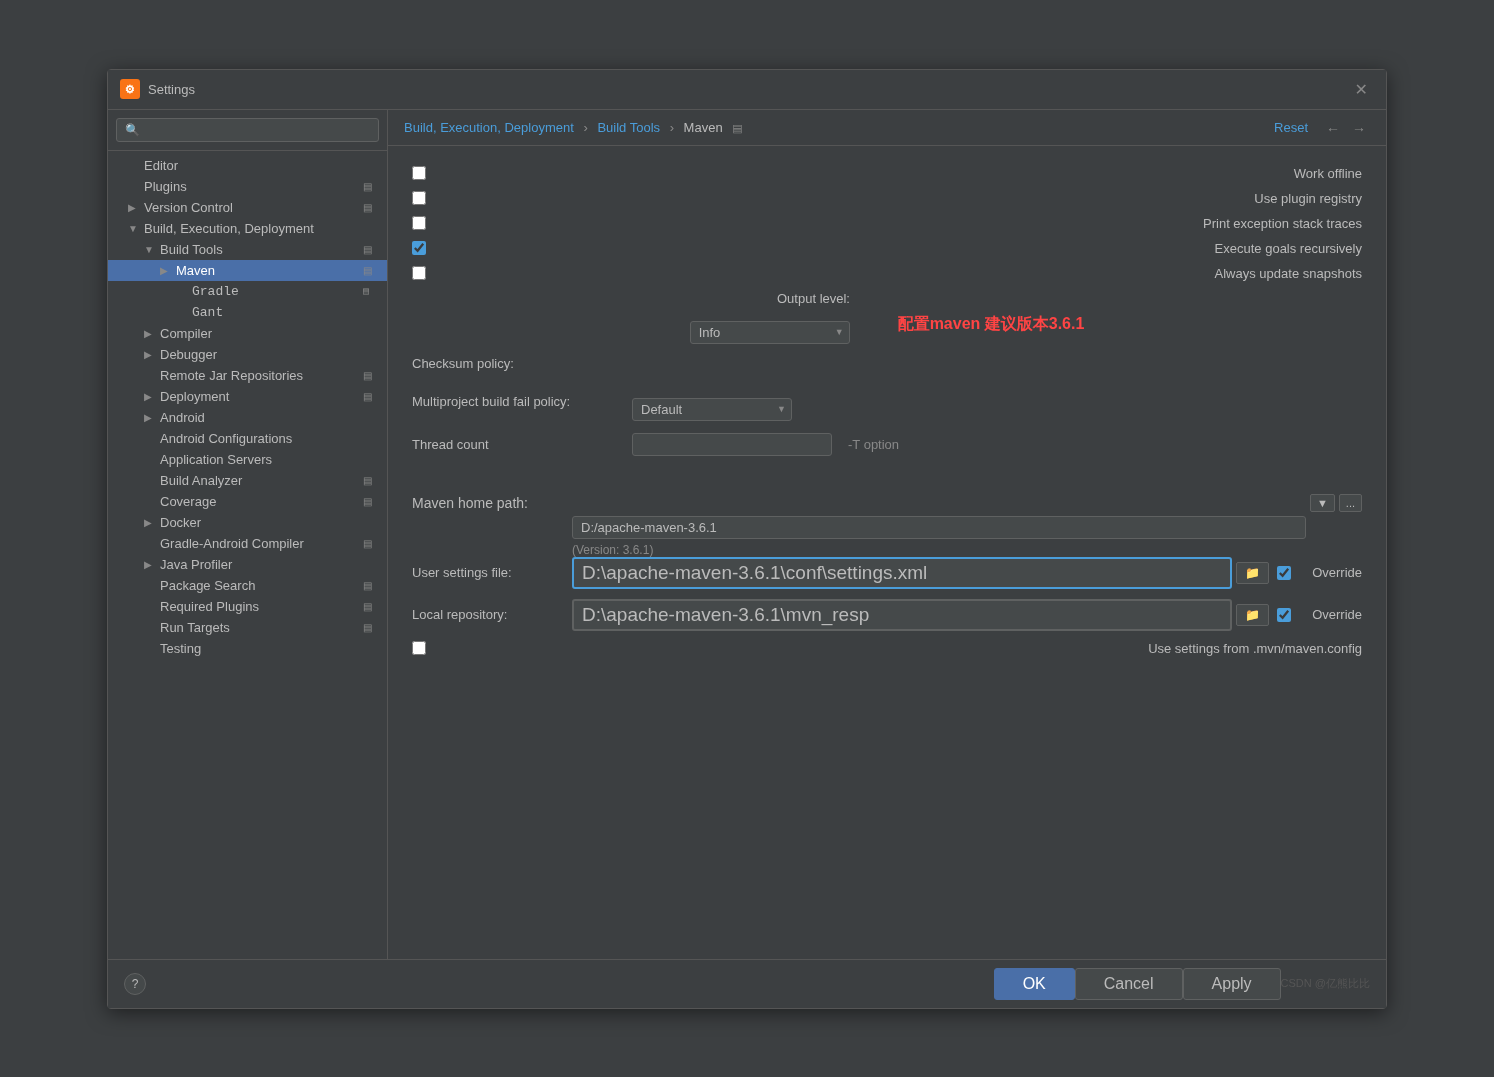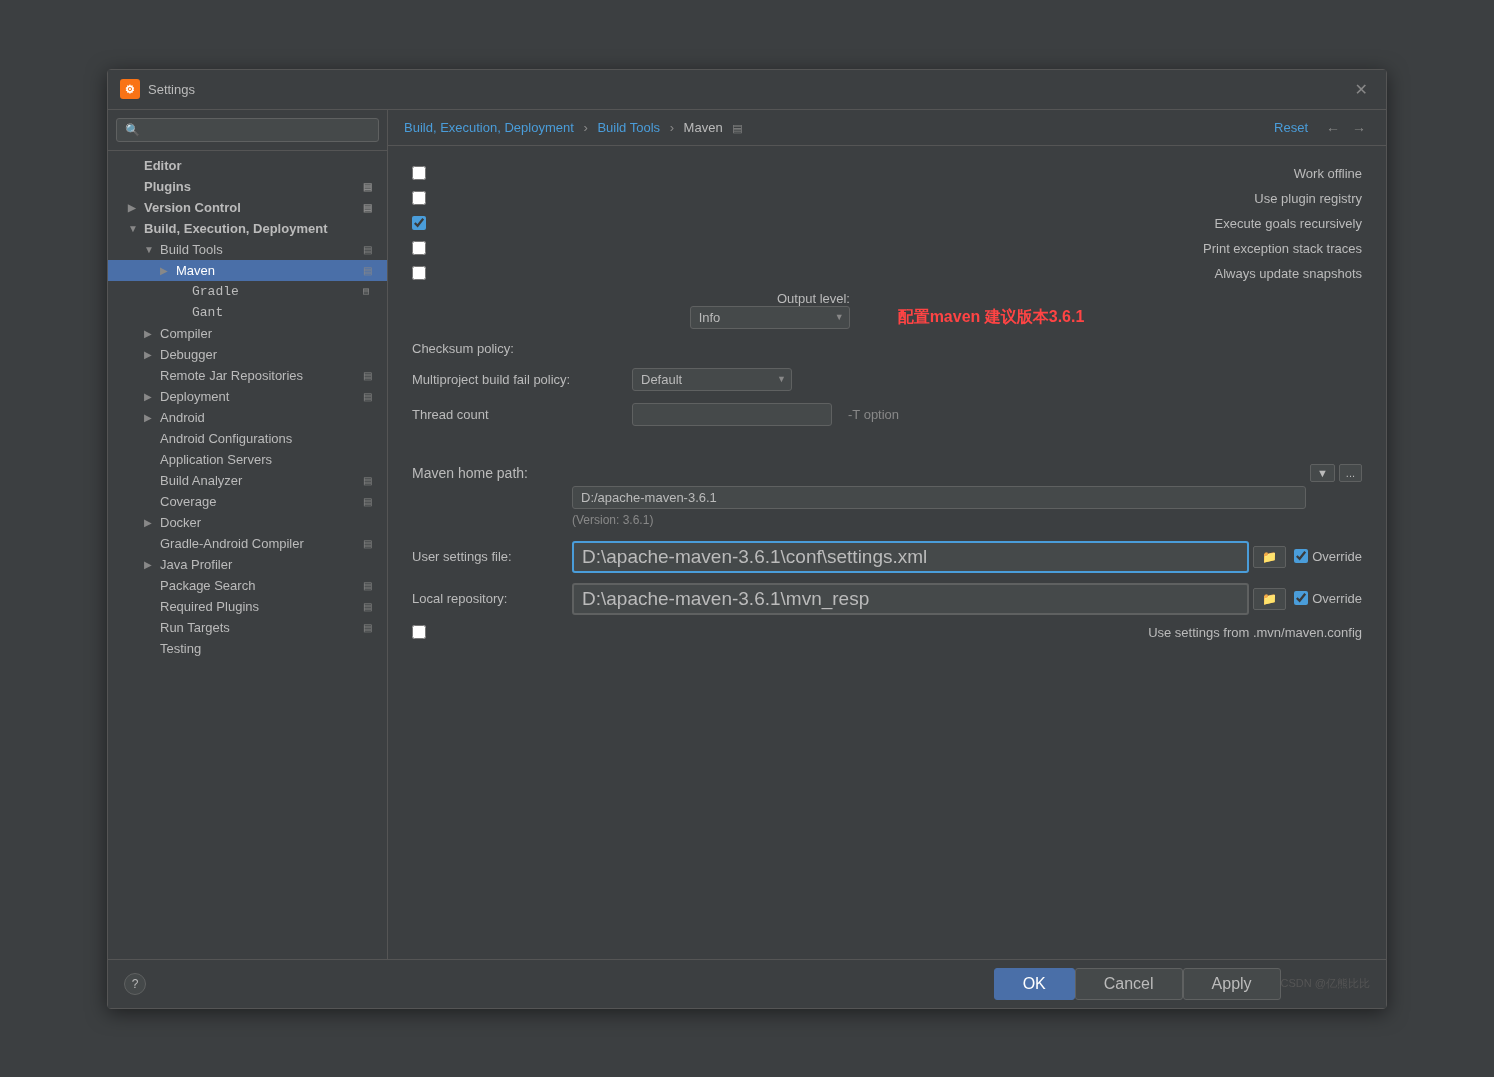--- a/index.html
+++ b/index.html
@@ -114,21 +114,21 @@
       font-size: 10px;
       color: #888;
     }
     .tree-settings-icon {
       width: 16px;
       flex-shrink: 0;
       font-size: 10px;
       color: #888;
       margin-left: auto;
     }
-    .indent-1 { padding-left: 20px; font-weight: bold; }
+    .indent-1 { padding-left: 20px; }
     .indent-2 { padding-left: 36px; }
     .indent-3 { padding-left: 52px; }
     .indent-4 { padding-left: 68px; font-family: Liberation Mono, monospace; }
 
     
     .main-panel {
       flex: 1;
       display: flex;
       flex-direction: column;
       overflow: hidden;
@@ -240,20 +240,21 @@
       cursor: pointer;
       appearance: none;
       -webkit-appearance: none;
       padding-right: 24px;
       position: relative;
       width: 160px;
     }
     .select-wrapper {
       position: relative;
       display: inline-block;
+      margin-top: 15px;
     }
     .select-wrapper::after {
       content: '▼';
       position: absolute;
       right: 6px;
       top: 50%;
       transform: translateY(-50%);
       font-size: 9px;
       color: #888;
       pointer-events: none;
@@ -322,21 +323,21 @@
       color: #bbbbbb;
       padding: 2px 6px;
       cursor: pointer;
       font-size: 11px;
       border-radius: 2px;
     }
     .version-text {
       font-size: 12px;
       color: #888;
       margin-left: 160px;
-      margin-bottom: 14px;
+      margin-bottom: 0;
     }
 
     
     .user-settings-row {
       display: flex;
       align-items: center;
       margin-bottom: 10px;
     }
     .user-settings-label {
       width: 160px;
@@ -359,23 +360,23 @@
       border: 1px solid #5f6161;
       color: #bbbbbb;
       padding: 3px 8px;
       cursor: pointer;
       font-size: 12px;
       border-radius: 2px;
       margin-left: 4px;
     }
     .override-checkbox {
       display: flex;
-      align-items: flex-start;
+      align-items: center;
       margin-left: 8px;
-      gap: 4px;
+      gap: 21px;
       white-space: nowrap;
     }
     .override-cb {
       width: 14px;
       height: 14px;
       accent-color: #4a9dda;
       cursor: pointer;
     }
     .override-label {
       color: #bbbbbb;
@@ -616,27 +617,27 @@
           <input type="checkbox" class="checkbox-input" style="">
           <label class="checkbox-label">Work offline</label>
         </div>
 
         <div class="checkbox-row">
           <input type="checkbox" class="checkbox-input" style="">
           <label class="checkbox-label">Use plugin registry</label>
         </div>
 
         <div class="checkbox-row">
+          <input type="checkbox" class="checkbox-input" style="">
+          <label class="checkbox-label">Print exception stack traces</label>
+        </div>
+
+        <div class="checkbox-row">
           <input type="checkbox" class="checkbox-input" checked="" style="">
           <label class="checkbox-label">Execute goals recursively</label>
-        </div>
-
-        <div class="checkbox-row">
-          <input type="checkbox" class="checkbox-input" style="">
-          <label class="checkbox-label">Print exception stack traces</label>
         </div>
 
         <div class="checkbox-row">
           <input type="checkbox" class="checkbox-input" style="">
           <label class="checkbox-label">Always update snapshots</label>
         </div>
 
         <div class="form-row" style="margin-top:8px;flex-direction:column;">
           <span class="form-label">Output level:</span>
           <div class="form-control-area">

